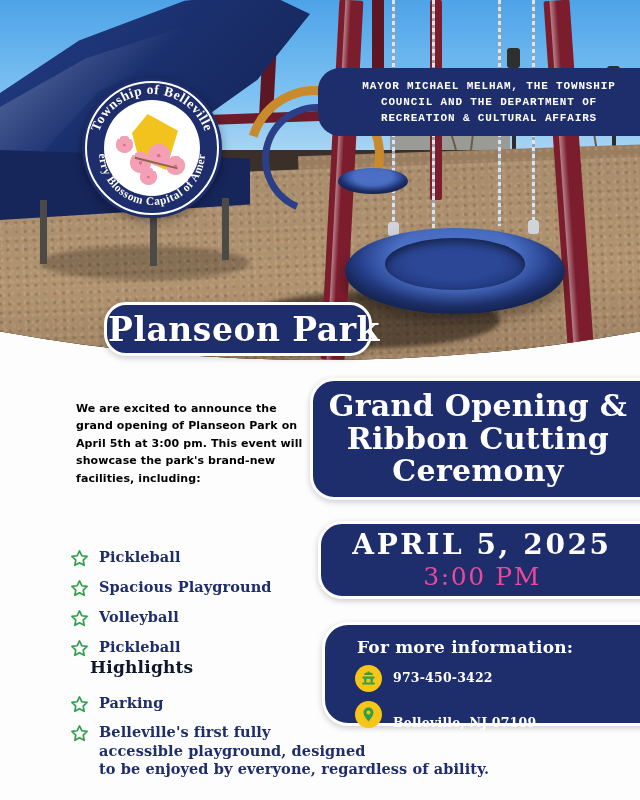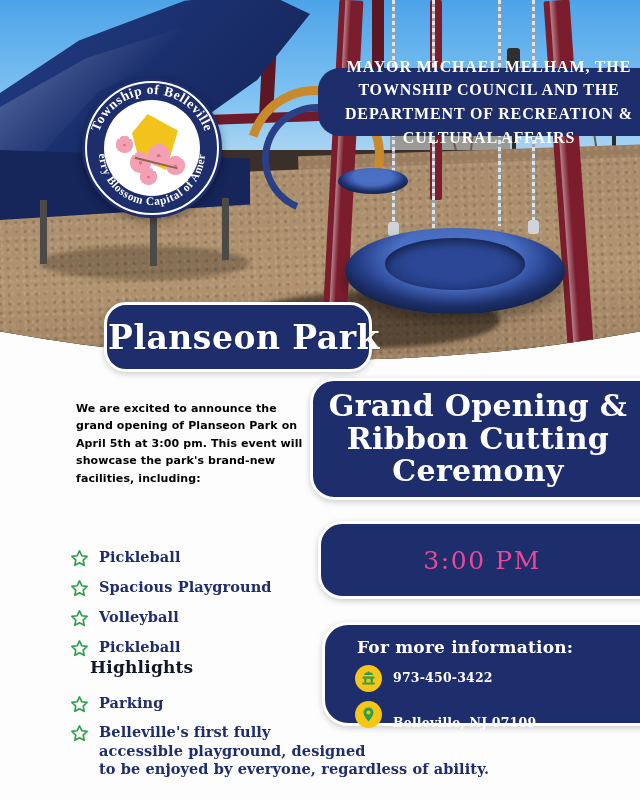--- a/index.html
+++ b/index.html
@@ -173,33 +173,33 @@
   }
 
   
   .hdr-banner{
     left:318px;top:68px;width:330px;height:68px;
     border-radius:22px 0 0 22px;
     display:flex;align-items:center;justify-content:center;
     padding:0 14px 0 26px;
   }
   .hdr-text{
-    font-family:Liberation Serif, serif;
+    font-family:Liberation Mono, monospace;
     font-weight:bold;
-    font-size:16px;
+    font-size:11px;
     line-height:1.48;
     letter-spacing:.85px;
     text-align:center;
     text-transform:uppercase;
     color:#ffffff;
   }
 
   
   .park-banner{
-    left:104px;top:302px;width:268px;height:70px;
+    left:104px;top:302px;width:268px;height:54px;
     border-radius:22px;
     display:flex;align-items:center;justify-content:center;padding-left:12px;
   }
   .park-title{
     font-family:"DejaVu Serif", serif;
     font-weight:bold;
     font-size:33px;
     letter-spacing:.5px;
     color:#ffffff;
     white-space:nowrap;
@@ -413,20 +413,21 @@
 
   <div class="banner with-outline go-banner">
     <div class="go-title">
       <div>Grand Opening &amp;</div>
       <div>Ribbon Cutting</div>
       <div>Ceremony</div>
     </div>
   </div>
 
   <div class="banner with-outline date-banner">
+    <div class="date-line">APRIL 5, 2025</div>
     <div class="time-line">3:00 PM</div>
   </div>
 
   <div class="banner with-outline info-banner">
     <div class="info-title">For more information:</div>
 
     <div class="info-row">
       <span class="icon-circle">
         <svg width="17" height="17" viewBox="0 0 24 24" aria-hidden="true">
           <path d="M12 3c-3.3 0-6 1.3-6 3v1h12V6c0-1.7-2.7-3-6-3z" fill="#2e9e4a"></path>

